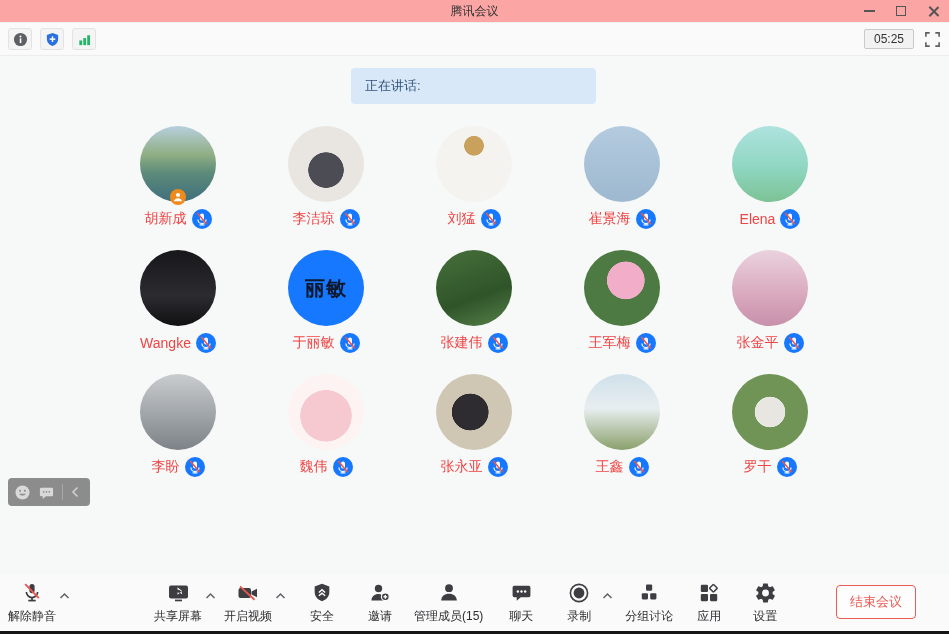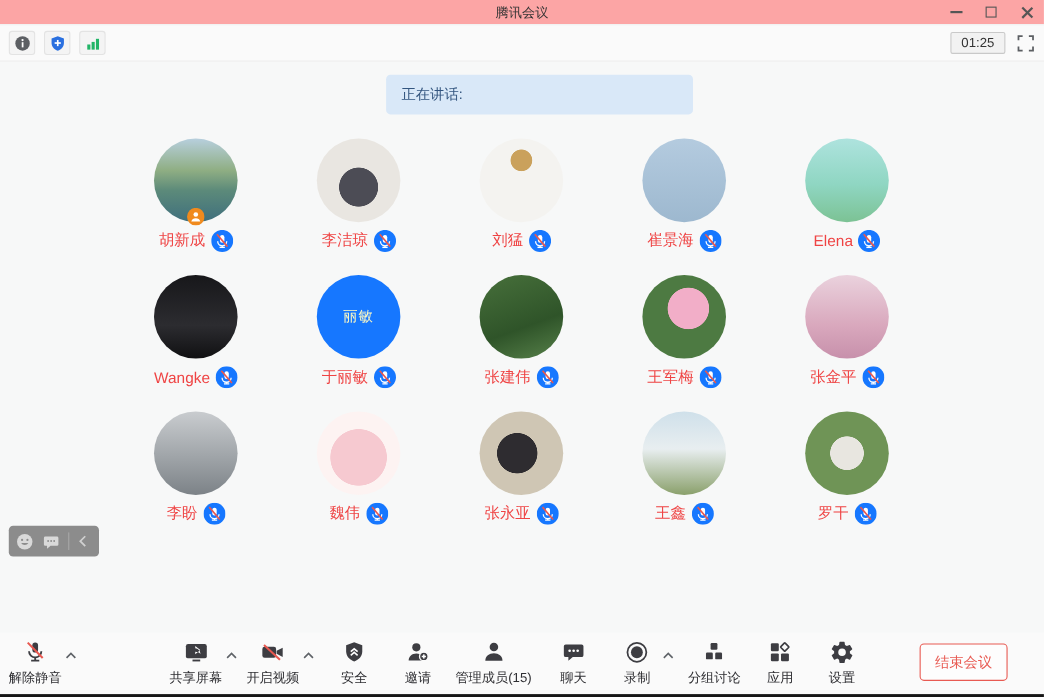--- a/index.html
+++ b/index.html
@@ -36,36 +36,36 @@
     width:24px; height:22px; border:1px solid #e3e3e3; border-radius:3px; background:#f4f4f4;
     display:flex; align-items:center; justify-content:center; cursor:pointer;
   }
   .topbar-right { margin-left:auto; display:flex; align-items:center; gap:10px; }
   .timer-box {
     border:1px solid #c9c9c9; background:#f2f2f2; border-radius:2px;
     font-size:12px; color:#333; padding:2px 9px; line-height:14px;
   }
   
   .banner {
-    position:absolute; top:68px; left:351px; width:279px; height:36px;
+    position:absolute; top:68px; left:351px; width:245px; height:36px;
     background:#d9e8f8; border-radius:4px; display:flex; align-items:center;
     padding-left:14px;
   }
   .banner-label { font-size:13px; color:#33557f; }
   
   .grid {
     position:absolute; top:126px; left:104px; width:740px;
     display:grid; grid-template-columns:repeat(5,148px); grid-auto-rows:124px;
   }
   .card { display:flex; flex-direction:column; align-items:center; cursor:pointer; }
   .avatar {
     width:76px; height:76px; border-radius:50%; position:relative;
     display:flex; align-items:center; justify-content:center; overflow:visible;
   }
-  .avatar-text { color:#fef9c3; font-size:13px; font-weight:normal; letter-spacing:1px; }
+  .avatar-text { color:#0f172a; font-size:20px; font-weight:bold; letter-spacing:1px; }
   .host-badge {
     position:absolute; bottom:-3px; left:50%; transform:translateX(-50%);
     width:16px; height:16px;
   }
   .name-row { margin-top:7px; display:flex; align-items:center; gap:5px; }
   .p-name { font-size:14px; color:#ef4444; }
   .mic-badge { width:20px; height:20px; display:block; }
   
   .float-panel {
     position:absolute; left:8px; top:478px; width:82px; height:28px;
@@ -131,21 +131,21 @@
     </div>
     <div class="top-icon-btn">
       <svg width="15" height="15" viewBox="0 0 16 16">
           <rect x="2.5" y="9" width="3" height="5" fill="#21b567"></rect>
           <rect x="6.7" y="6.5" width="3" height="7.5" fill="#21b567"></rect>
           <rect x="10.9" y="3.5" width="3" height="10.5" fill="#21b567"></rect>
         </svg>
     </div>
   </div>
   <div class="topbar-right">
-    <span class="timer-box">01:25</span>
+    <span class="timer-box">05:25</span>
     <svg width="17" height="17" viewBox="0 0 18 18" style="cursor:pointer">
       <g stroke="#5c5f63" stroke-width="1.7" fill="none">
         <path d="M2 6V2h4"></path>
           <path d="M12 2h4v4"></path>
           <path d="M16 12v4h-4"></path>
           <path d="M6 16H2v-4"></path>
       </g>
     </svg>
   </div>
 </div>

